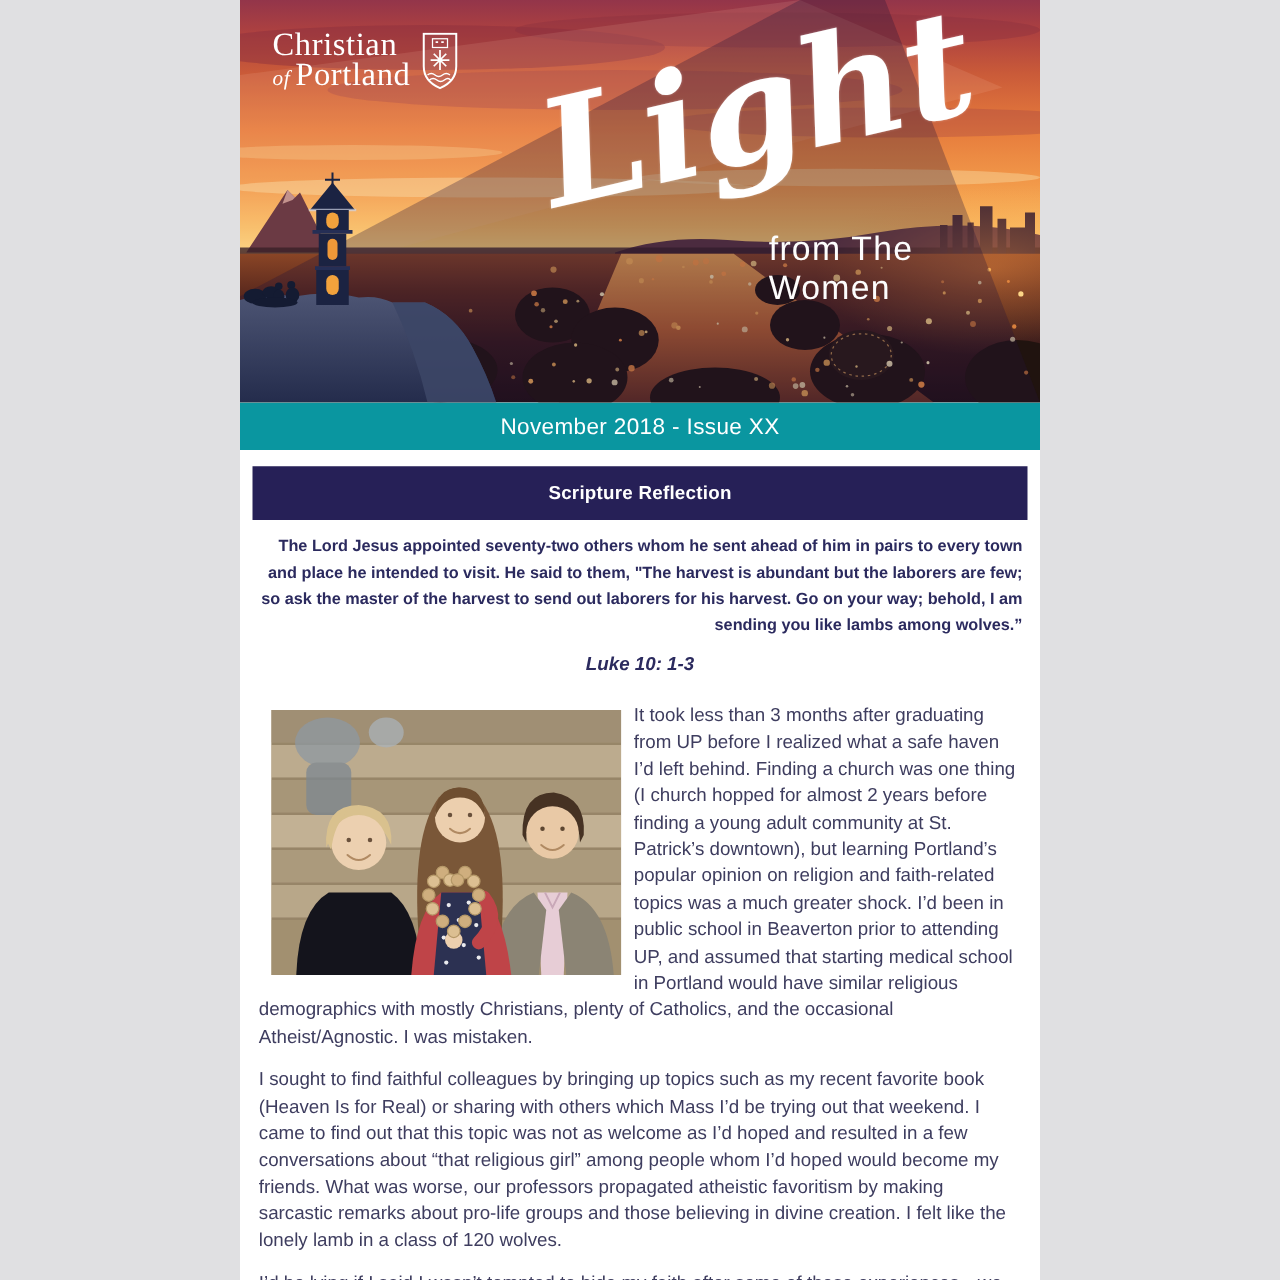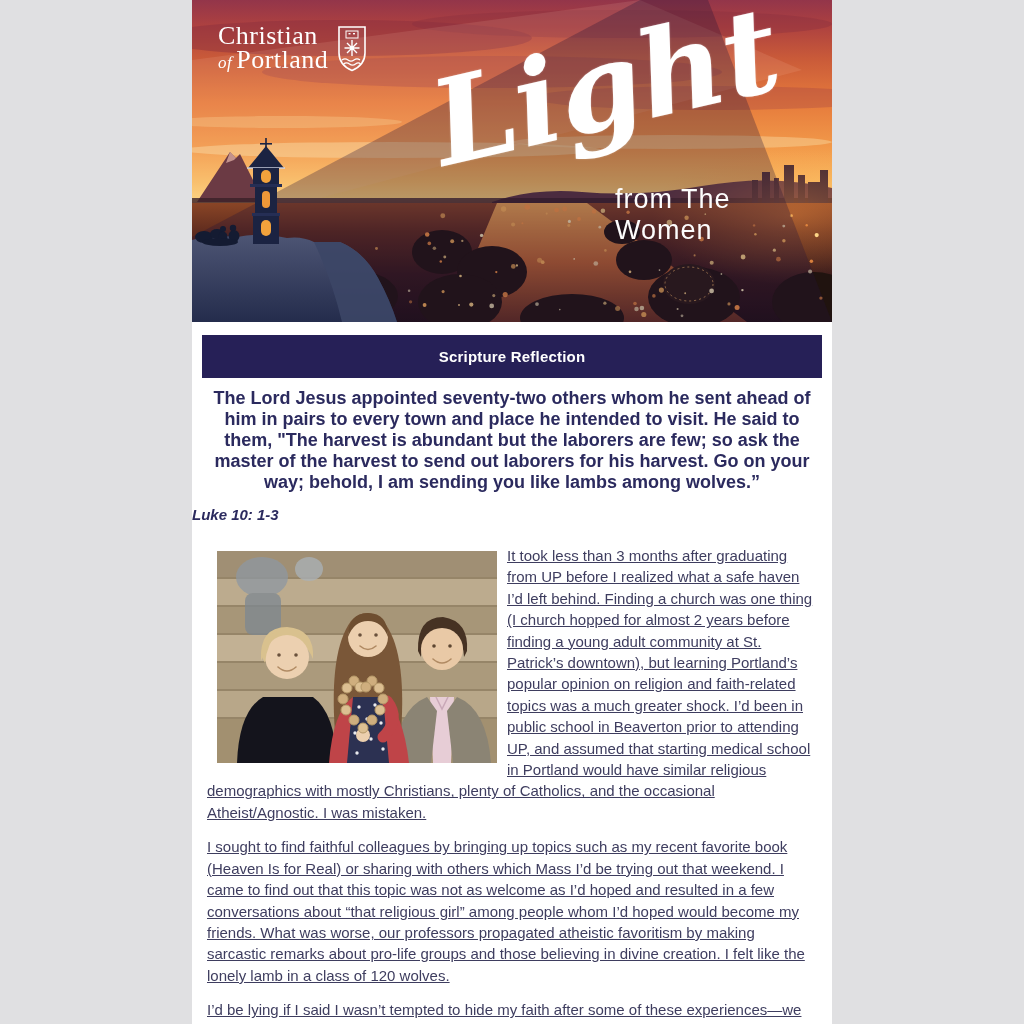--- a/index.html
+++ b/index.html
@@ -36,31 +36,31 @@
     height:38px; display:flex; align-items:center; justify-content:center;
     color:#ffffff; font-size:18px; letter-spacing:.3px;
   }
   .section-header {
     margin:13px 10px 0 10px; height:43px;
     display:flex; align-items:center; justify-content:center;
     color:#ffffff; font-weight:bold; font-size:15px; letter-spacing:.2px;
   }
   
   .scripture {
-    margin:10px 14px 0 14px; text-align:center;
-    font-weight:bold; font-size:18px; line-height:21px; color:#2b2a5e;
+    margin:10px 14px 0 14px; text-align:right;
+    font-weight:bold; font-size:13px; line-height:21px; color:#2b2a5e;
   }
   .scripture-ref {
-    margin-top:13px; text-align:left;
+    margin-top:13px; text-align:center;
     font-weight:bold; font-style:italic; font-size:15px; color:#2b2a5e;
   }
   
   .article { padding:22px 15px 0 15px; color:#3e3d5f; }
   .article::after { content:""; display:block; clear:both; }
-  .article p { margin:0 0 13px 0; font-size:15px; line-height:21.4px;text-decoration:underline; }
+  .article p { margin:0 0 13px 0; font-size:15px; line-height:21.4px; }
   .photo-wrap { float:left; width:280px; height:212px; margin:6px 10px 6px 10px; }
   .photo-wrap svg { display:block; width:280px; height:212px; }
 </style>
 </head>
 <body style="background: rgb(224, 224, 226);">
 
 <div class="content" style="background: rgb(255, 255, 255);">
 
   <div class="hero">
     <svg class="hero-art" viewBox="0 0 640 322" preserveAspectRatio="none" xmlns="http://www.w3.org/2000/svg">
@@ -288,20 +288,23 @@
         <rect x="11.5" y="7" width="2" height="1.4" fill="#fff"></rect>
           <rect x="16" y="7" width="2" height="1.4" fill="#fff"></rect>
         <path d="M15 14 L15 30 M7.5 22 L22.5 22 M10 17 L20 27 M20 17 L10 27" stroke="#ffffff" stroke-width="1.4"></path>
         <circle cx="15" cy="22" r="1.8" fill="#fff"></circle>
         <path d="M5 34 q3 -2.4 6 0 q3 2.4 6 0 q3 -2.4 6 0" fill="none" stroke="#ffffff" stroke-width="1.2"></path>
         <path d="M6.5 38 q3 -2.4 6 0 q3 2.4 6 0 q3 -2.4 5 0" fill="none" stroke="#ffffff" stroke-width="1.2"></path>
       </svg>
     </div>
   </div>
 
+  <div class="issue-banner" style="background: rgb(10, 150, 160);">
+    <span>November 2018 - Issue XX</span>
+  </div>
 
   <div class="section-header" style="background: rgb(38, 32, 87); text-align: right;">
     <span>Scripture Reflection</span>
   </div>
 
   <div class="scripture">The Lord Jesus appointed seventy-two others whom he sent ahead of him in pairs to every town and place he intended to visit. He said to them, "The harvest is abundant but the laborers are few; so ask the master of the harvest to send out laborers for his harvest. Go on your way; behold, I am sending you like lambs among wolves.”</div>
   <div class="scripture-ref">Luke 10: 1-3</div>
 
   <div class="article">
     <div class="photo-wrap">

